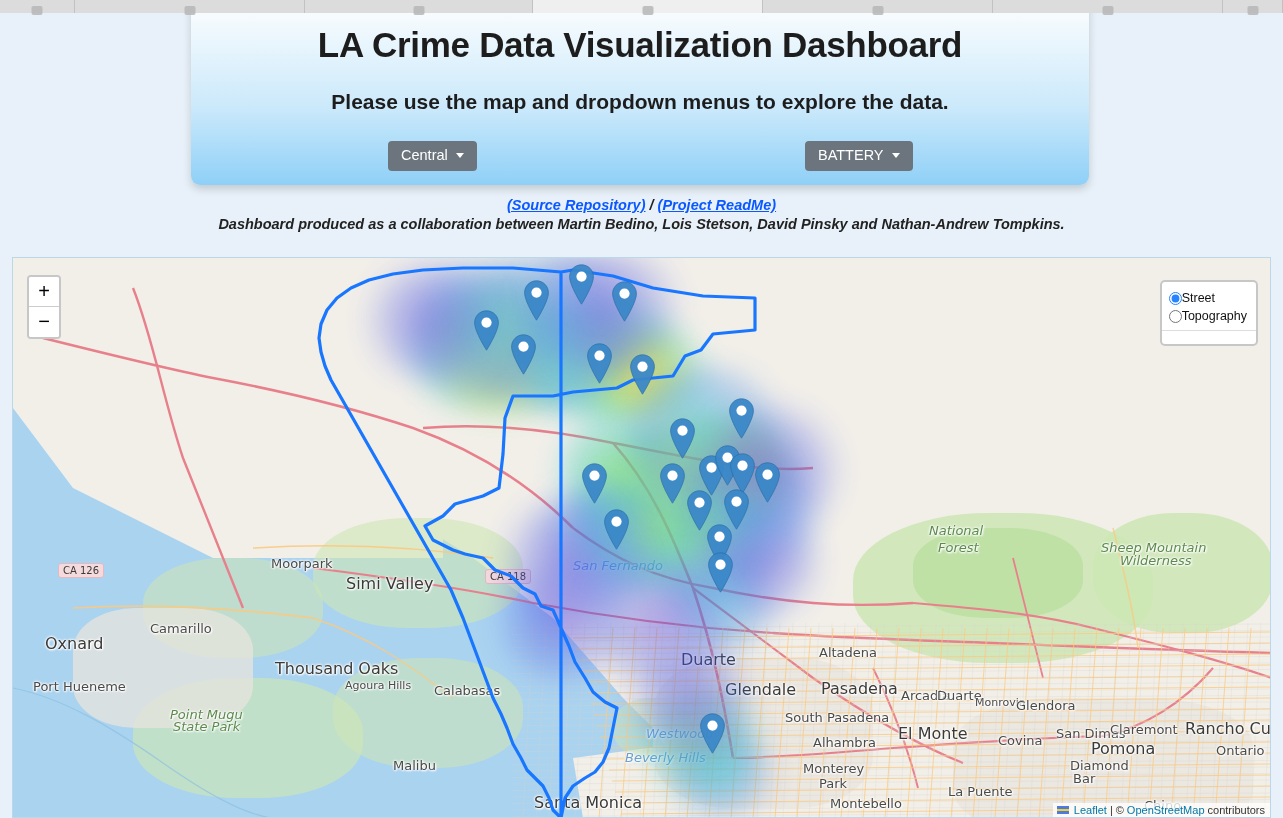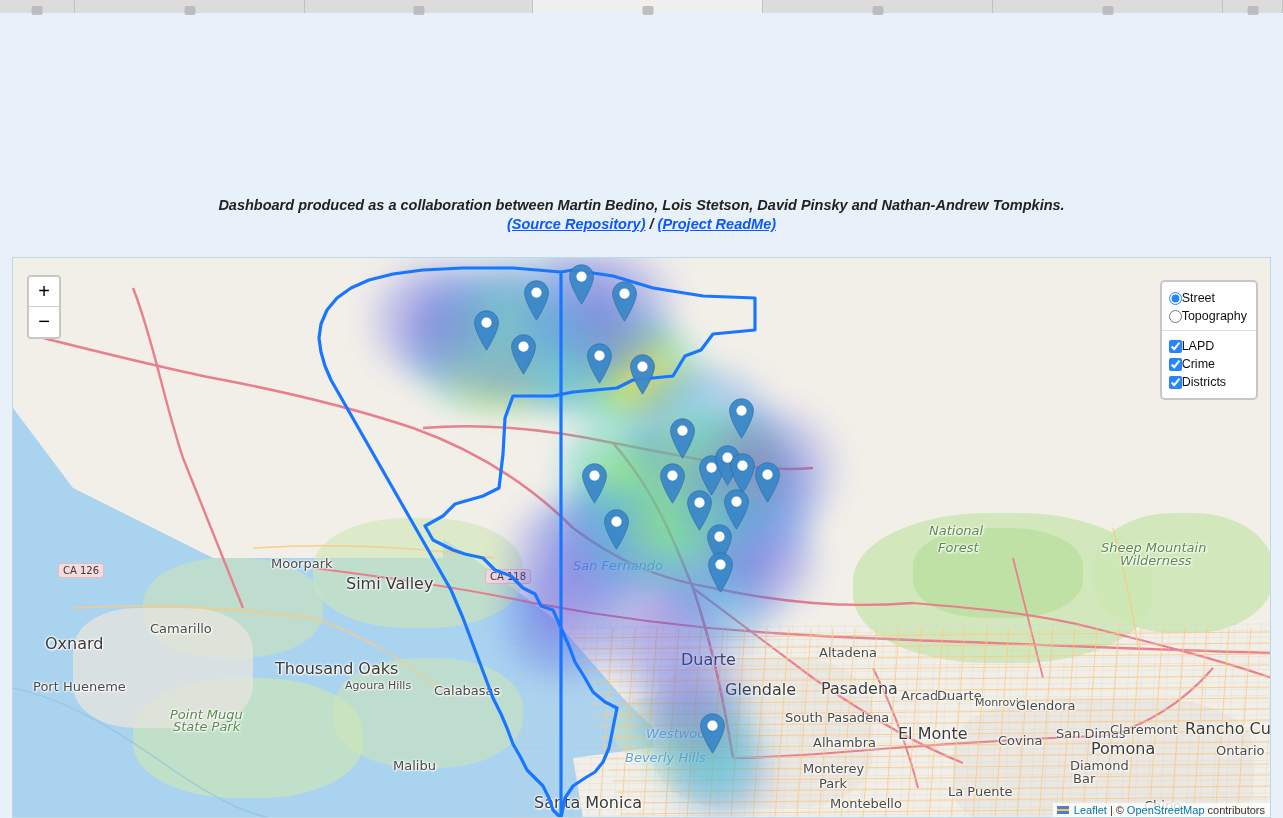--- a/index.html
+++ b/index.html
@@ -230,26 +230,45 @@
     <div class="btab" style="width: 230px;">
       <span class="tfav"></span>
     </div>
     <div class="btab" style="width: 60px;">
       <span class="tfav"></span>
     </div>
   </div>
 
 <div id="page">
 
+  <div id="jumbotron">
+    <h1 id="dash-title">LA Crime Data Visualization Dashboard</h1>
+    <p id="dash-subtitle">Please use the map and dropdown menus to explore the data.</p>
+
+    <div id="controls-row">
+      <div class="dd-wrap" id="dd-area-wrap">
+        <button class="dd-btn">
+          <span>Central</span>
+          <i class="caret"></i>
+        </button>
+      </div>
+      <div class="dd-wrap" id="dd-crime-wrap">
+        <button class="dd-btn">
+          <span>BATTERY</span>
+          <i class="caret"></i>
+        </button>
+      </div>
+    </div>
+  </div>
 
   <div id="credits">
-    <p id="credit-line">Dashboard produced as a collaboration between Martin Bedino, Lois Stetson, David Pinsky and Nathan-Andrew Tompkins.</p>
     <p id="credit-links">
       <a href="#">(Source Repository)</a><span id="credit-sep"> / </span><a href="#">(Project ReadMe)</a>
     </p>
+    <p id="credit-line">Dashboard produced as a collaboration between Martin Bedino, Lois Stetson, David Pinsky and Nathan-Andrew Tompkins.</p>
   </div>
 
   <div id="map">
 
     <div id="map-tiles">
       <div class="basewater"></div>
       <div class="baseland" id="land-shapes">
           <div style="position: absolute; left: 0px; top: 0px; width: 1259px; height: 561px; background: rgb(242, 239, 233); clip-path: polygon(0px 0px, 1259px 0px, 1259px 561px, 760px 561px, 735px 530px, 700px 520px, 660px 500px, 640px 470px, 610px 440px, 575px 400px, 540px 360px, 500px 330px, 460px 300px, 420px 275px, 370px 255px, 300px 245px, 220px 235px, 140px 210px, 80px 175px, 40px 130px, 20px 60px, 0px 0px);"></div>
           <div class="landmass" style="left: 0px; top: 0px; width: 430px; height: 300px; clip-path: polygon(0px 0px, 430px 0px, 430px 300px, 200px 300px, 60px 230px, 0px 150px);"></div>
           <div class="landmass" style="left: 560px; top: 480px; width: 330px; height: 120px; clip-path: polygon(0px 20px, 150px 0px, 330px 10px, 330px 120px, 90px 120px, 10px 80px);"></div>
@@ -620,34 +639,20 @@
           <label class="lrow">
             <input type="radio" name="basemap" checked="" style="">
             <span>Street</span>
           </label>
           <label class="lrow">
             <input type="radio" name="basemap" style="">
             <span>Topography</span>
           </label>
         </div>
       <div class="sep"></div>
-      <div id="overlay-group">
-          <label class="lrow">
-            <input type="checkbox" checked="" style="">
-            <span>LAPD</span>
-          </label>
-          <label class="lrow">
-            <input type="checkbox" checked="" style="">
-            <span>Crime</span>
-          </label>
-          <label class="lrow">
-            <input type="checkbox" checked="" style="">
-            <span>Districts</span>
-          </label>
-        </div>
     </div>
 
     <div id="attrib">
       <span id="leaflet-flag">
           <i class="a"></i>
           <i class="b"></i>
           <i class="c"></i>
         </span>
       <a href="#">Leaflet</a>
       <span> | </span>

